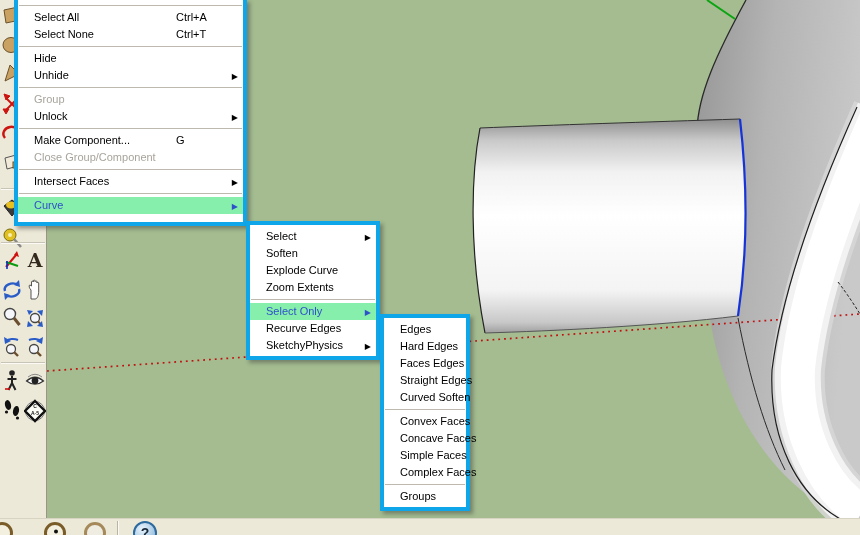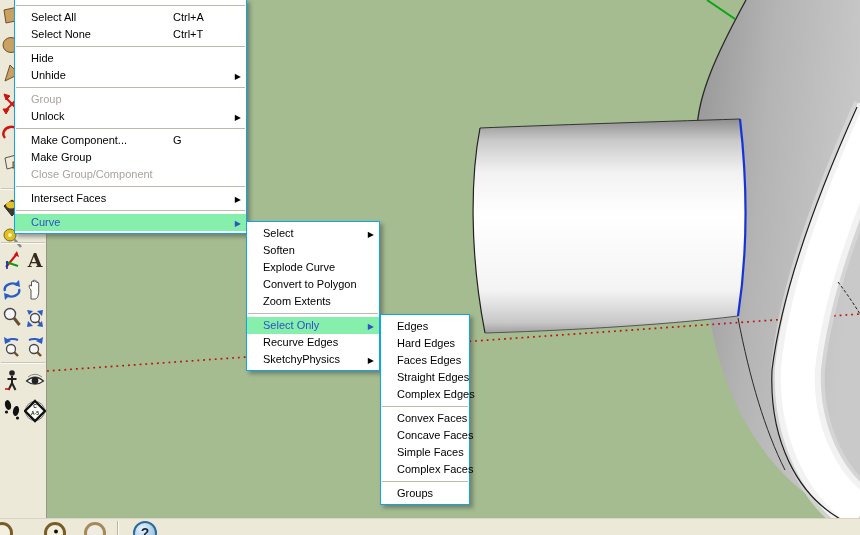--- a/index.html
+++ b/index.html
@@ -11,32 +11,32 @@
              background:#ece9d8; border-right:1px solid #9a9686; z-index:1; }
   .tb-icon { position:absolute; width:22px; height:27px; display:flex;
              align-items:center; justify-content:center; }
   .tb-sep { position:absolute; left:1px; width:44px; height:2px;
             border-top:1px solid #c9c5b6; border-bottom:1px solid #fbfaf6; }
 
   
   .viewport { position:absolute; left:47px; top:0; width:813px; height:518px; z-index:0; }
 
   
-  .menu { position:absolute; background:#ffffff; border:1px solid #0ea5e9;
+  .menu { position:absolute; background:#ffffff; border:4px solid #0ea5e9;
           box-shadow:3px 3px 4px rgba(60,60,60,.45); z-index:20;
           font-size:11px; color:#000; }
   .mi { position:relative; height:17px; line-height:17px; padding-left:16px;
         white-space:nowrap; cursor:default; }
   .mi .sc { position:absolute; left:158px; top:0; }
   .mi .arrow { position:absolute; right:5px; top:1px; font-size:8px; }
   .mi.disabled { color:#a8a49c; }
   .mi.hl { background:#86efac; color:#2f51c9; }
   .msep { height:1px; background:#bdb9af; margin:3px 1px; }
   .menu-topcut { height:3px; }
-  #menu-edit   { left:14px;  top:-1px;  width:233px; border-top:none; padding-bottom:2px; }
+  #menu-edit   { left:14px;  top:-1px;  width:233px; border-top:none; padding-bottom:8px; }
   #menu-curve  { left:246px; top:221px; width:134px; padding:3px 0 2px 0; }
   #menu-selonly{ left:380px; top:314px; width:90px; padding:3px 0 2px 0; }
 
   
   .statusbar { position:absolute; left:0; top:518px; width:860px; height:17px;
                background:#ece9d8; border-top:1px solid #d8d4c4; z-index:5; overflow:hidden; }
   .st-circle { position:absolute; top:3px; width:22px; height:22px; border-radius:50%;
                background:#f4f0e0; border:3px solid #7a5c28; }
   .st-circle.lite { border-color:#a5895a; background:#efece2; }
   .st-sep { position:absolute; top:2px; left:117px; width:1px; height:15px;
@@ -246,46 +246,44 @@
   <div class="mi"><span>Select All</span><span class="sc">Ctrl+A</span></div>
   <div class="mi"><span>Select None</span><span class="sc">Ctrl+T</span></div>
   <div class="msep"></div>
   <div class="mi"><span>Hide</span></div>
   <div class="mi"><span>Unhide</span><span class="arrow">▶</span></div>
   <div class="msep"></div>
   <div class="mi disabled"><span>Group</span></div>
   <div class="mi"><span>Unlock</span><span class="arrow">▶</span></div>
   <div class="msep"></div>
   <div class="mi"><span>Make Component...</span><span class="sc">G</span></div>
-  <div class="mi"><span>Make Group</span></div>
   <div class="mi disabled"><span>Close Group/Component</span></div>
   <div class="msep"></div>
   <div class="mi"><span>Intersect Faces</span><span class="arrow">▶</span></div>
   <div class="msep"></div>
   <div class="mi hl"><span>Curve</span><span class="arrow">▶</span></div>
 </div>
 
 <div class="menu" id="menu-curve">
   <div class="mi"><span>Select</span><span class="arrow">▶</span></div>
   <div class="mi"><span>Soften</span></div>
   <div class="mi"><span>Explode Curve</span></div>
-  <div class="mi"><span>Convert to Polygon</span></div>
   <div class="mi"><span>Zoom Extents</span></div>
   <div class="msep"></div>
   <div class="mi hl"><span>Select Only</span><span class="arrow">▶</span></div>
   <div class="mi"><span>Recurve Edges</span></div>
   <div class="mi"><span>SketchyPhysics</span><span class="arrow">▶</span></div>
 </div>
 
 <div class="menu" id="menu-selonly">
   <div class="mi"><span>Edges</span></div>
   <div class="mi"><span>Hard Edges</span></div>
   <div class="mi"><span>Faces Edges</span></div>
   <div class="mi"><span>Straight Edges</span></div>
-  <div class="mi"><span>Complex Edges</span></div>
+  <div class="mi"><span>Curved Soften</span></div>
   <div class="msep"></div>
   <div class="mi"><span>Convex Faces</span></div>
   <div class="mi"><span>Concave Faces</span></div>
   <div class="mi"><span>Simple Faces</span></div>
   <div class="mi"><span>Complex Faces</span></div>
   <div class="msep"></div>
   <div class="mi"><span>Groups</span></div>
 </div>
 
 <div class="statusbar">

